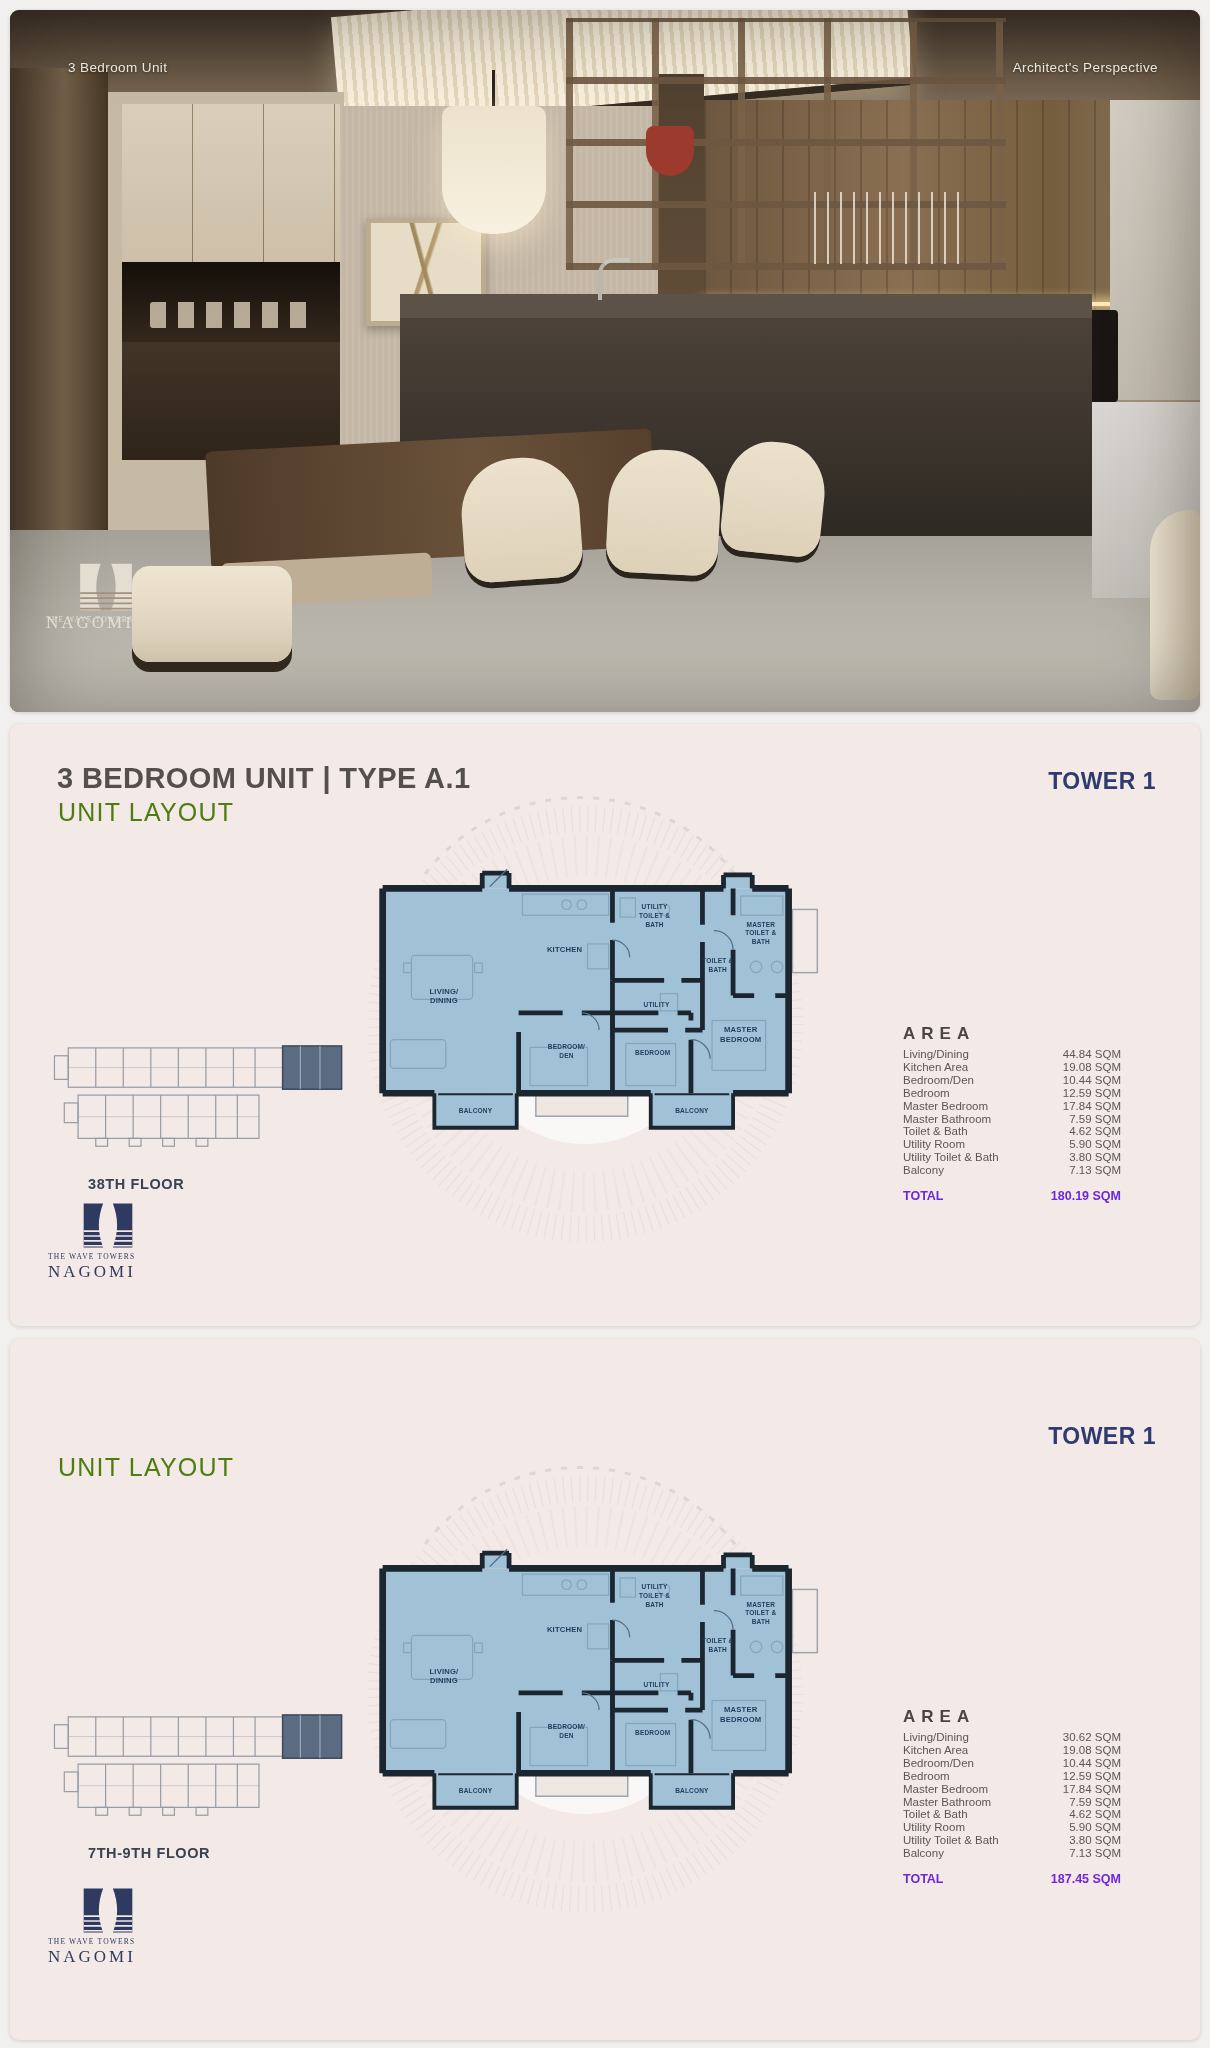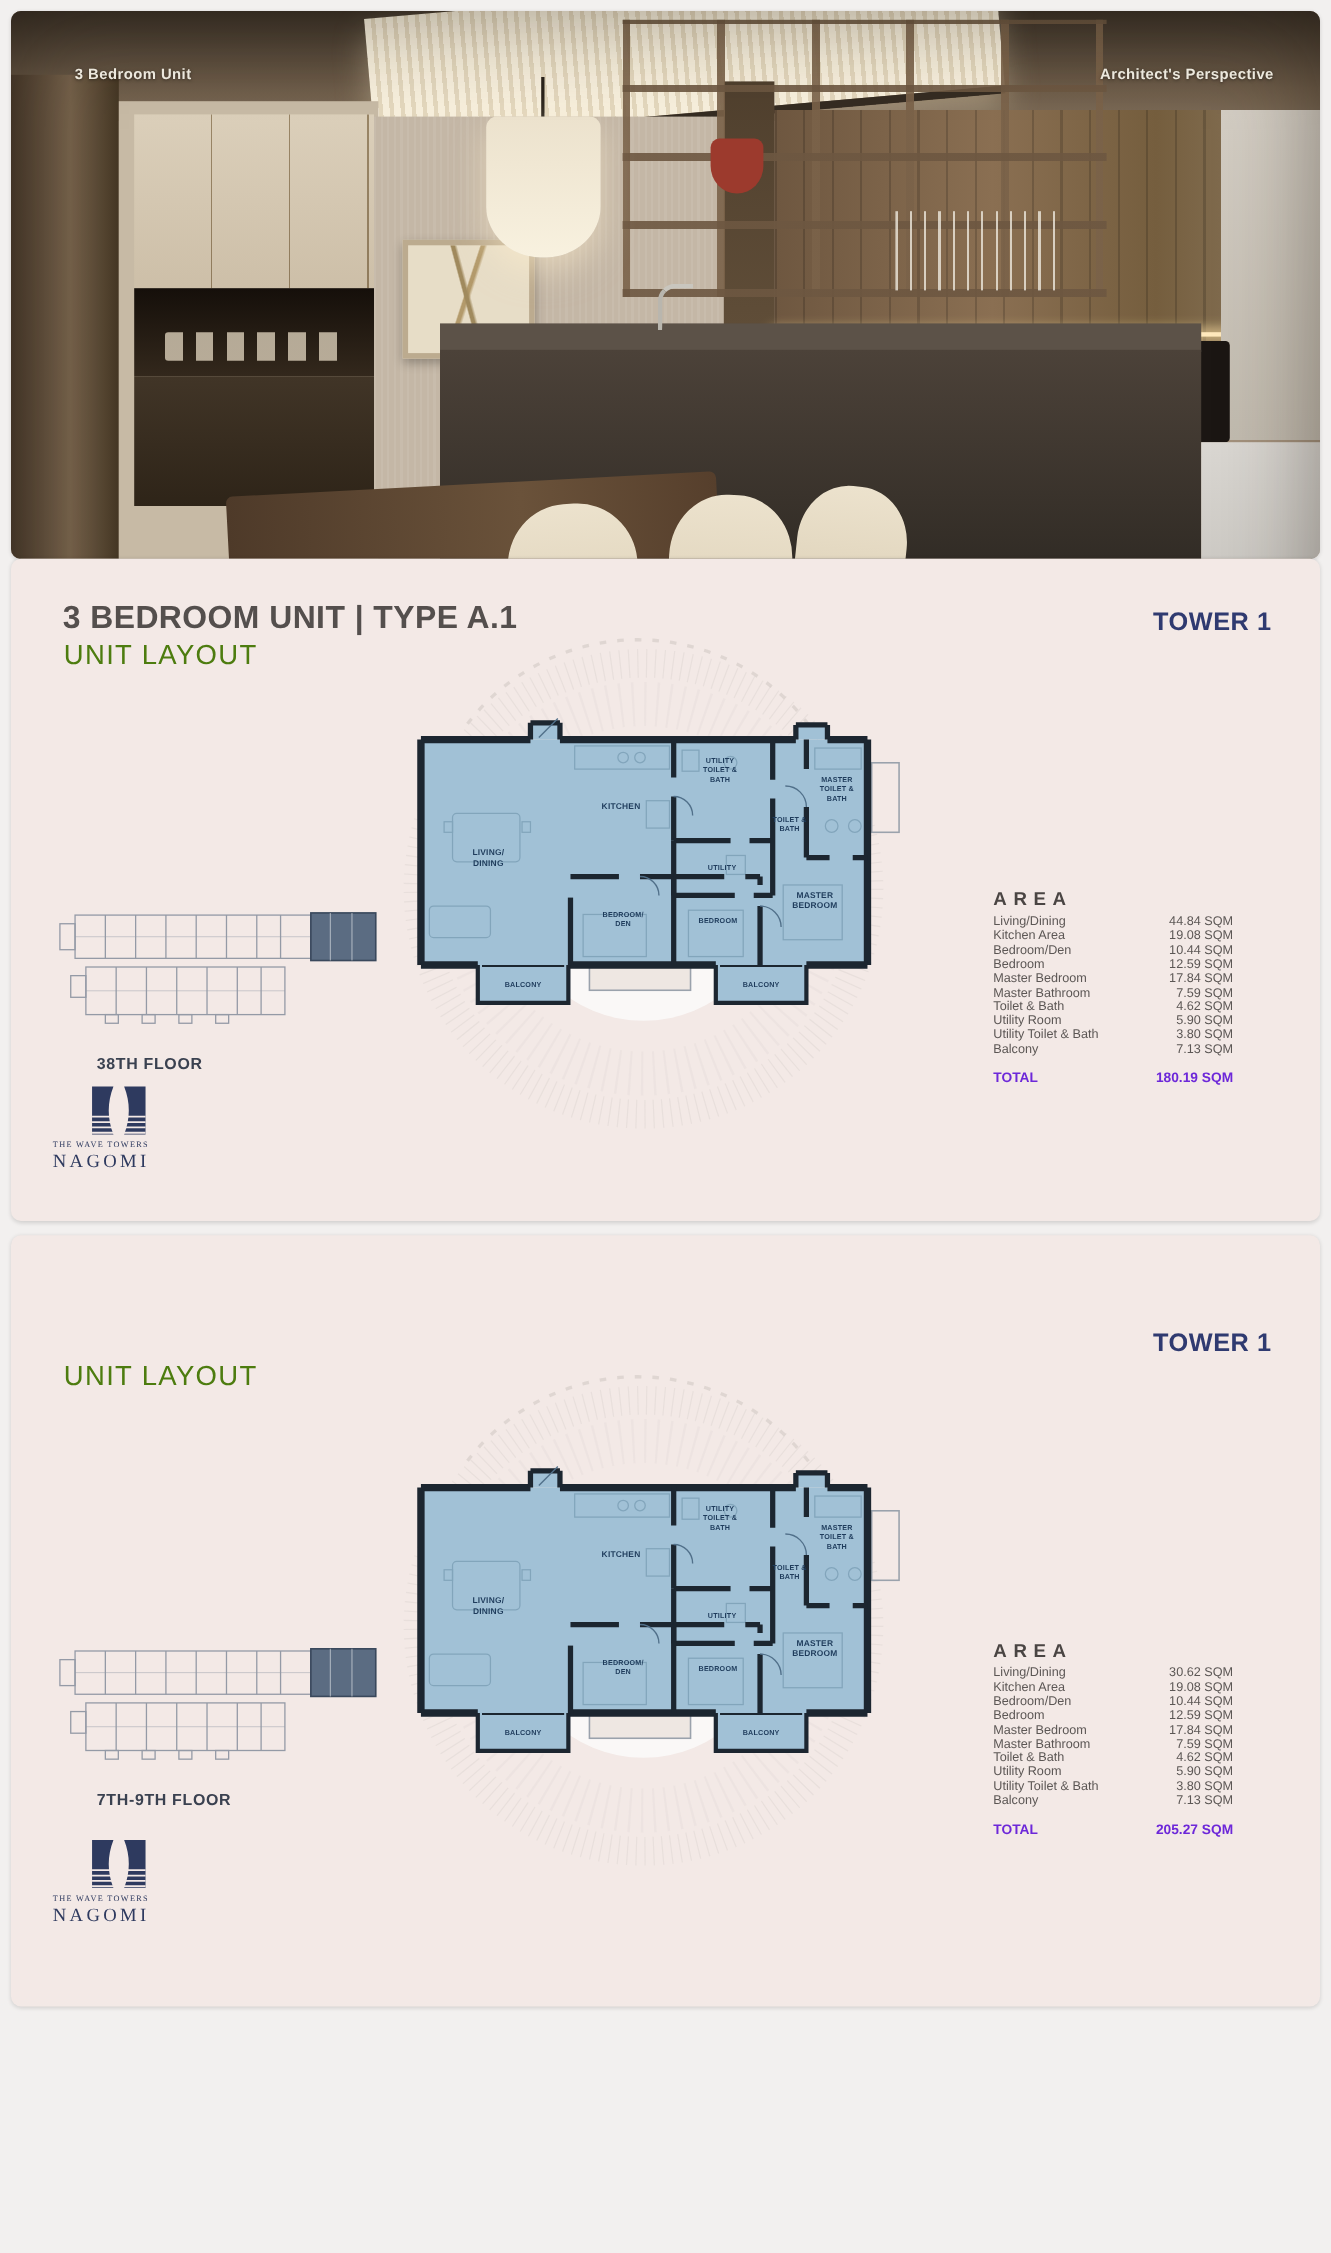--- a/index.html
+++ b/index.html
@@ -9,21 +9,21 @@
     background:#f2f0ef;
     font-family:"Liberation Sans", sans-serif;
     color:#4f4a48;
   }
   .page { padding:10px; }
   .panel {
     position:relative; width:1190px; border-radius:9px;
     box-shadow:0 1px 4px rgba(0,0,0,.14);
   }
   
-  .photo { height:498px; overflow:hidden; background:#a3917c;font-weight:bold; }
+  .photo { height:702px; margin-bottom:12px; overflow:hidden; background:#a3917c; }
   .photo div { position:absolute; }
   .ph-ceiling { left:0; top:0; width:1190px; height:100px; background:linear-gradient(180deg,#3a3127,#6d5c49 70%,#7d6c58); }
   .ph-lightpanel { left:325px; top:-18px; width:575px; height:118px; transform:rotate(-5deg);
      background:repeating-linear-gradient(90deg,#f7efdc 0 6px,#e3d7bd 6px 10px);
      border-bottom:7px solid #352c22; box-shadow:0 14px 30px rgba(250,236,200,.35); }
   .ph-door { left:0; top:58px; width:98px; height:644px; background:linear-gradient(90deg,#4c3d2e,#77634c 55%,#453724); }
   .ph-wall-left { left:98px; top:82px; width:236px; height:446px; background:#c7baa5; }
   .ph-cab-upper { left:112px; top:94px; width:218px; height:158px;
      background:linear-gradient(180deg,#dbcfba,#cdbfa8),repeating-linear-gradient(90deg,transparent 0 70px,#b2a48c 70px 71px); background-blend-mode:multiply; }
   .ph-niche { left:112px; top:252px; width:218px; height:80px; background:linear-gradient(180deg,#150f0a,#33281c); }
@@ -507,21 +507,21 @@
       <div class="area-row">
           <span>Utility Toilet &amp; Bath</span>
           <span class="v">3.80 SQM</span>
         </div>
       <div class="area-row">
           <span>Balcony</span>
           <span class="v">7.13 SQM</span>
         </div>
       <div class="area-total">
           <span>TOTAL</span>
-          <span class="v">205.27 SQM</span>
+          <span class="v">187.45 SQM</span>
         </div>
     </div>
 
     <div class="logo plan-pos">
       <svg class="logo-towers" width="52" height="47" viewBox="0 0 64 58">
         <path d="M2,2 h24 c-7,18 -7,36 0,54 h-24 z" fill="#2e3a5f"></path>
         <path d="M62,2 h-24 c7,18 7,36 0,54 h24 z" fill="#2e3a5f"></path>
         <g stroke="#f3e9e6" stroke-width="2">
           <line x1="2" y1="36" x2="62" y2="36"></line>
             <line x1="2" y1="42" x2="62" y2="42"></line>

